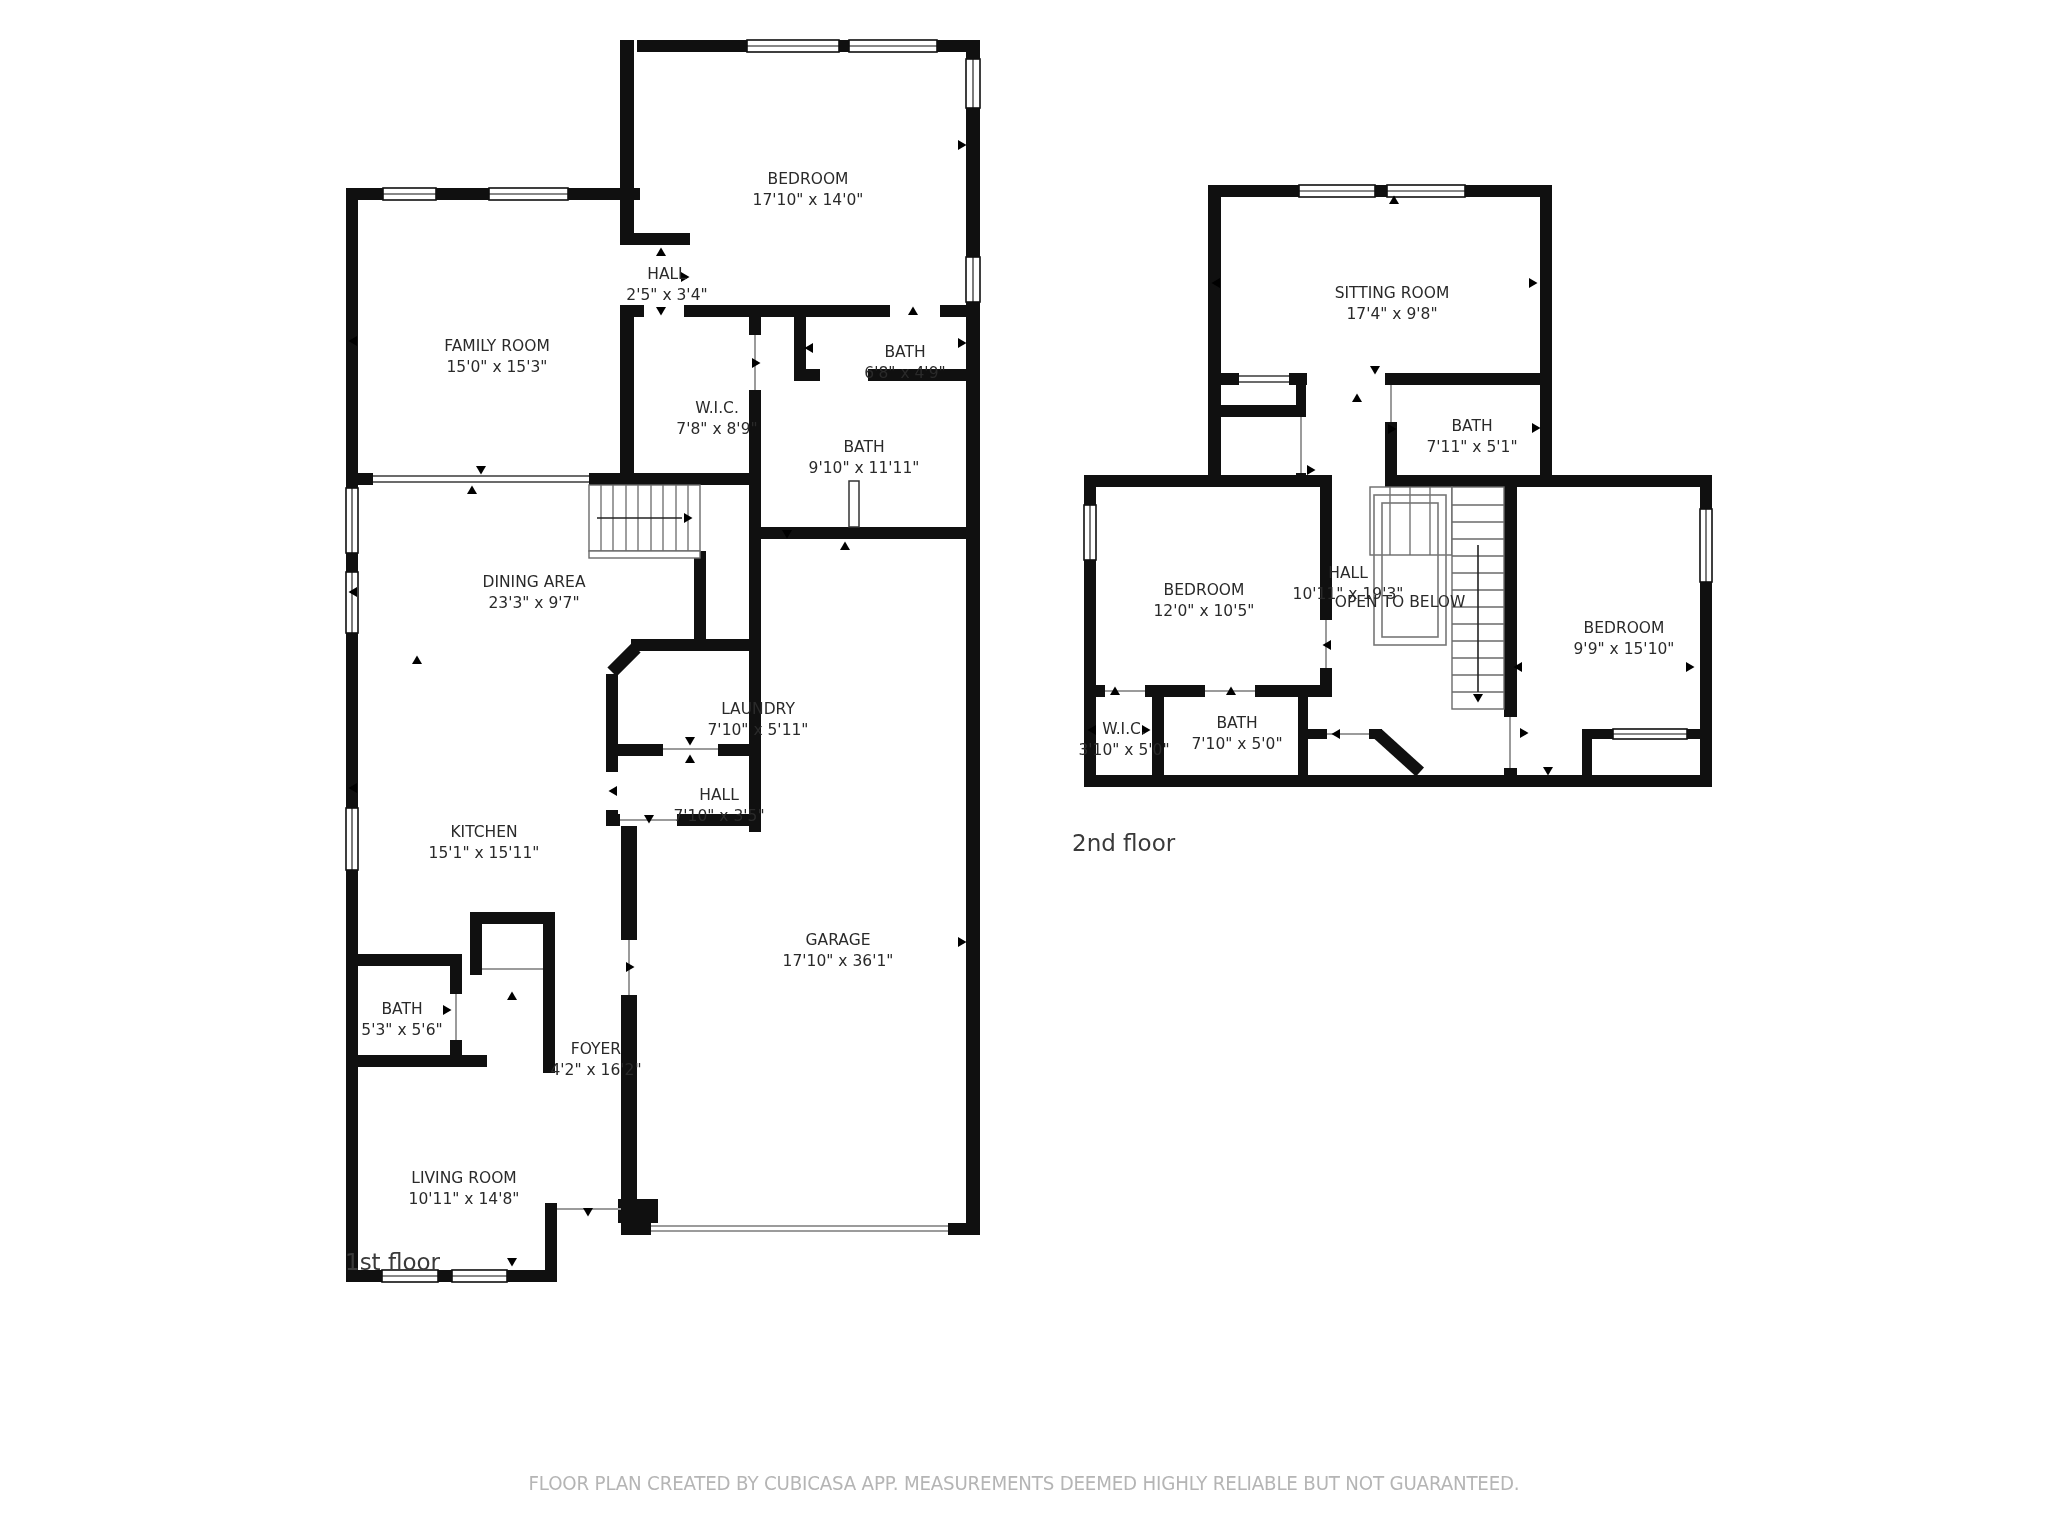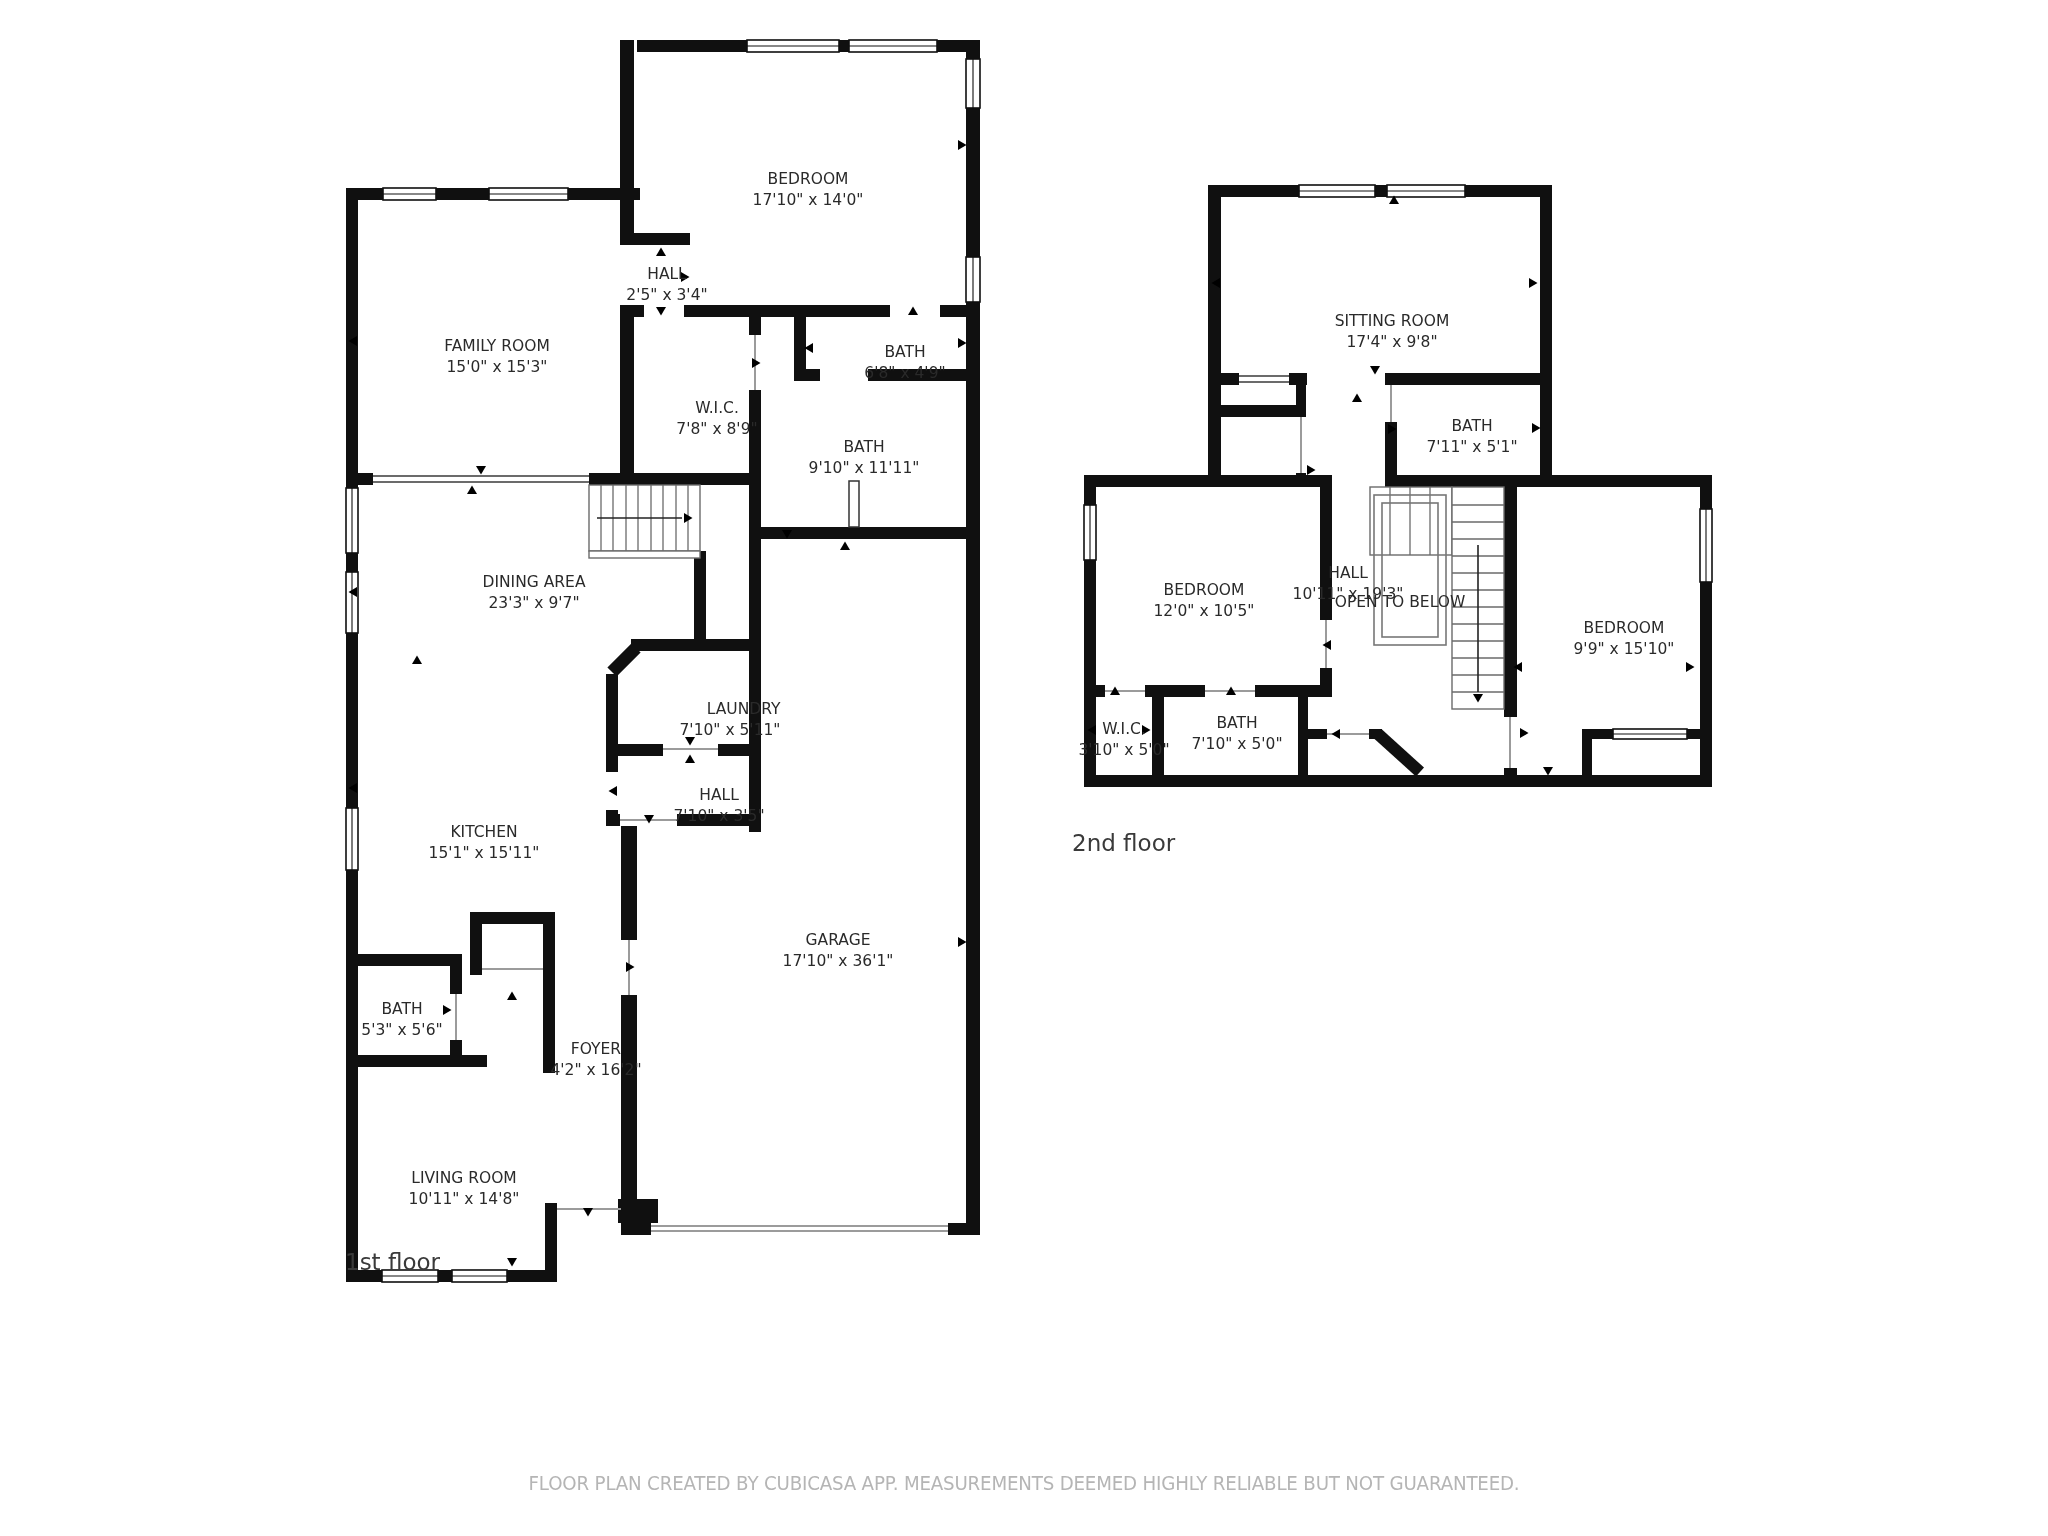--- a/index.html
+++ b/index.html
@@ -341,21 +341,21 @@
         <span class="dm">6'8" x 4'9"</span>
       </div>
       <div class="room-label" style="left: 864px; top: 458px;">
         <span class="nm">BATH</span>
         <span class="dm">9'10" x 11'11"</span>
       </div>
       <div class="room-label" style="left: 534px; top: 593px;">
         <span class="nm">DINING AREA</span>
         <span class="dm">23'3" x 9'7"</span>
       </div>
-      <div class="room-label" style="left: 730px; top: 720px; text-align: right;">
+      <div class="room-label" style="left: 758px; top: 720px;">
         <span class="nm">LAUNDRY</span>
         <span class="dm">7'10" x 5'11"</span>
       </div>
       <div class="room-label" style="left: 484px; top: 819px; margin-top: 24px;">
         <span class="nm">KITCHEN</span>
         <span class="dm">15'1" x 15'11"</span>
       </div>
       <div class="room-label" style="left: 719px; top: 806px;">
         <span class="nm">HALL</span>
         <span class="dm">7'10" x 3'5"</span>
@@ -369,21 +369,21 @@
         <span class="dm">5'3" x 5'6"</span>
       </div>
       <div class="room-label" style="left: 596px; top: 1060px; text-align: center;">
         <span class="nm">FOYER</span>
         <span class="dm">4'2" x 16'2"</span>
       </div>
       <div class="room-label" style="left: 464px; top: 1189px;">
         <span class="nm">LIVING ROOM</span>
         <span class="dm">10'11" x 14'8"</span>
       </div>
-      <div class="room-label" style="left: 1392px; top: 304px; margin-top: 28px;">
+      <div class="room-label" style="left: 1392px; top: 304px;">
         <span class="nm">SITTING ROOM</span>
         <span class="dm">17'4" x 9'8"</span>
       </div>
       <div class="room-label" style="left: 1472px; top: 437px;">
         <span class="nm">BATH</span>
         <span class="dm">7'11" x 5'1"</span>
       </div>
       <div class="room-label" style="left: 1204px; top: 601px;">
         <span class="nm">BEDROOM</span>
         <span class="dm">12'0" x 10'5"</span>

